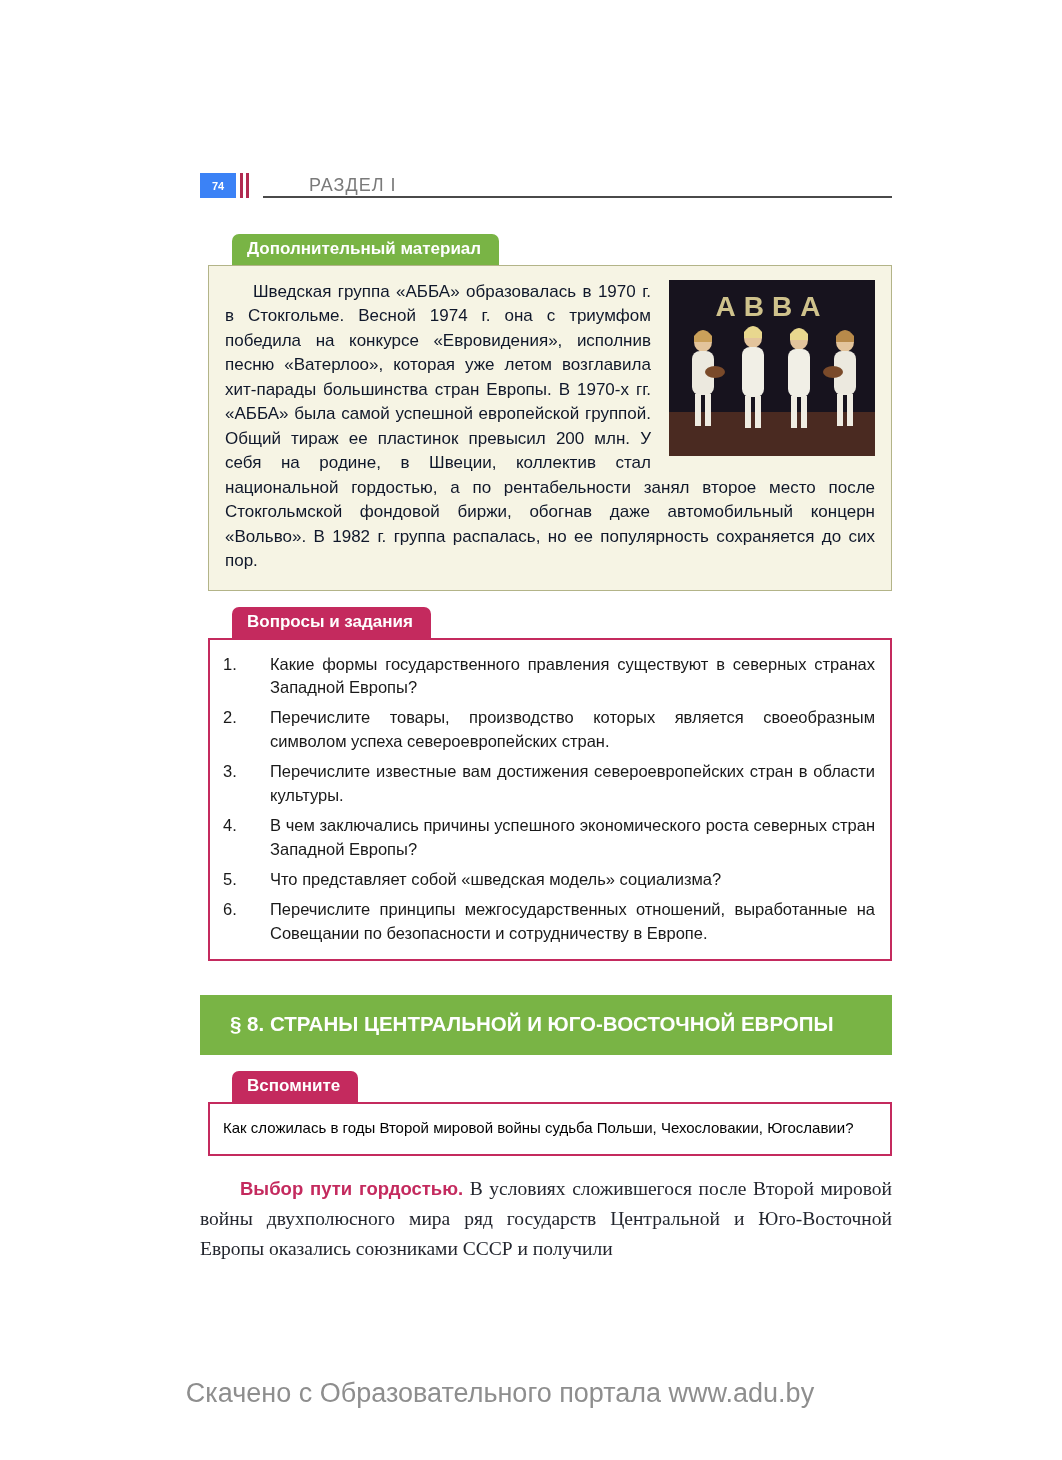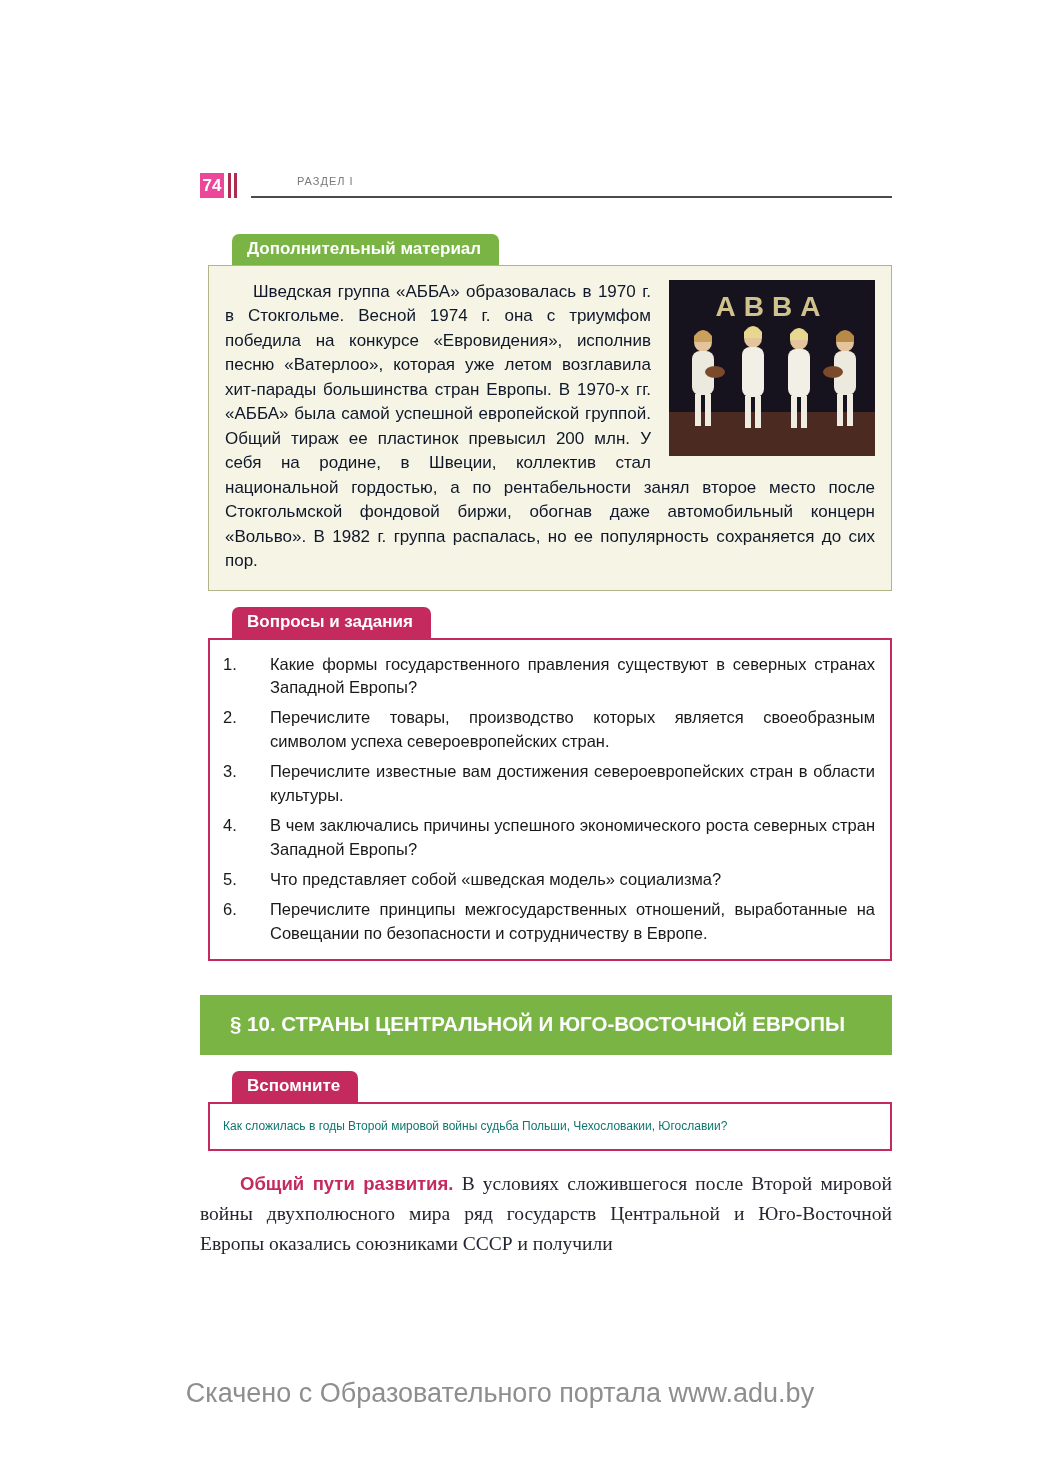--- a/index.html
+++ b/index.html
@@ -6,31 +6,31 @@
   html,body { background:#ffffff; }
   body {
     width:1062px; height:1460px; position:relative; overflow:hidden;
     font-family:"Liberation Sans", sans-serif; color:#1a1a1a;
   }
   .content { position:absolute; left:200px; top:172px; width:692px; }
 
   
   .pagehead { display:flex; align-items:flex-end; height:26px; }
   .pagenum {
-    background:#ec4899; color:#fff; font-weight:bold; font-size:17px;
-    width:24px; height:25px; display:flex; align-items:center; justify-content:center;
+    background:#3b82f6; color:#fff; font-weight:bold; font-size:11px;
+    width:36px; height:25px; display:flex; align-items:center; justify-content:center;
   }
   .pagebars { display:flex; gap:3px; height:25px; margin-left:4px; }
   .pagebar { width:3px; background:#b12a50; }
   .headrule {
     flex:1; margin-left:14px; border-bottom:2px solid #4a4a4a;
     height:25px; display:flex; align-items:flex-start;
   }
   .section-label {
-    color:#7a7a7a; font-size:11px; letter-spacing:1px; padding-left:46px; padding-top:2px;
+    color:#7a7a7a; font-size:18px; letter-spacing:1px; padding-left:46px; padding-top:2px;
   }
 
   
   .tab {
     display:inline-block; color:#fff; font-weight:bold; font-size:17px;
     padding:5px 18px 6px 15px; border-radius:7px 7px 0 0; margin-left:32px;
     position:relative; z-index:2;
   }
   .tab.green { background:#79b445; }
   .tab.red   { background:#c42a5e; }
@@ -58,21 +58,21 @@
   .q-num { width:27px; flex:none; }
   .q-text { flex:1; text-align:justify;margin-left:20px; }
 
   
   .banner {
     background:#79b445; color:#ffffff; font-weight:bold; font-size:20.5px;
     line-height:1.55; padding:13px 30px 15px 30px; margin-top:34px;
   }
 
   
-  .recall-text { font-size:12px; line-height:1.5; text-align:justify; color:#0f766e; }
+  .recall-text { font-size:15px; line-height:1.5; text-align:justify; color:#000000; }
 
   
   .body-par {
     margin-top:18px; font-family:"Liberation Serif", serif; font-size:19.5px;
     line-height:1.55; text-align:justify; text-indent:40px; color:#23262e;
   }
   .body-lead { font-family:"Liberation Sans", sans-serif; font-weight:bold; color:#c42a5e; font-size:18.5px; }
 
   
   .footer {
@@ -161,26 +161,26 @@
       <span class="q-num">5.</span>
       <span class="q-text">Что представляет собой «шведская модель» социализма?</span>
     </div>
     <div class="q-row">
       <span class="q-num">6.</span>
       <span class="q-text">Перечислите принципы межгосударственных отношений, выработанные на Совещании по безопасности и сотрудничеству в Европе.</span>
     </div>
   </div>
 
   
-  <div class="banner">§ 10. СТРАНЫ ЦЕНТРАЛЬНОЙ И ЮГО-ВОСТОЧНОЙ ЕВРОПЫ</div>
+  <div class="banner">§ 8. СТРАНЫ ЦЕНТРАЛЬНОЙ И ЮГО-ВОСТОЧНОЙ ЕВРОПЫ</div>
 
   
   <div class="tab red mt-24">Вспомните</div>
   <div class="box white">
     <p class="recall-text">Как сложилась в годы Второй мировой войны судьба Польши, Чехословакии, Югославии?</p>
   </div>
 
   
-  <p class="body-par"><b class="body-lead">Общий пути развития.</b> <span>В условиях сложившегося после Второй мировой войны двухполюсного мира ряд государств Центральной и Юго-Восточной Европы оказались союзниками СССР и получили</span></p>
+  <p class="body-par"><b class="body-lead">Выбор пути гордостью.</b> <span>В условиях сложившегося после Второй мировой войны двухполюсного мира ряд государств Центральной и Юго-Восточной Европы оказались союзниками СССР и получили</span></p>
 
 </div>
 
 <div class="footer">Скачено с Образовательного портала www.adu.by</div>
 
 </body></html>

